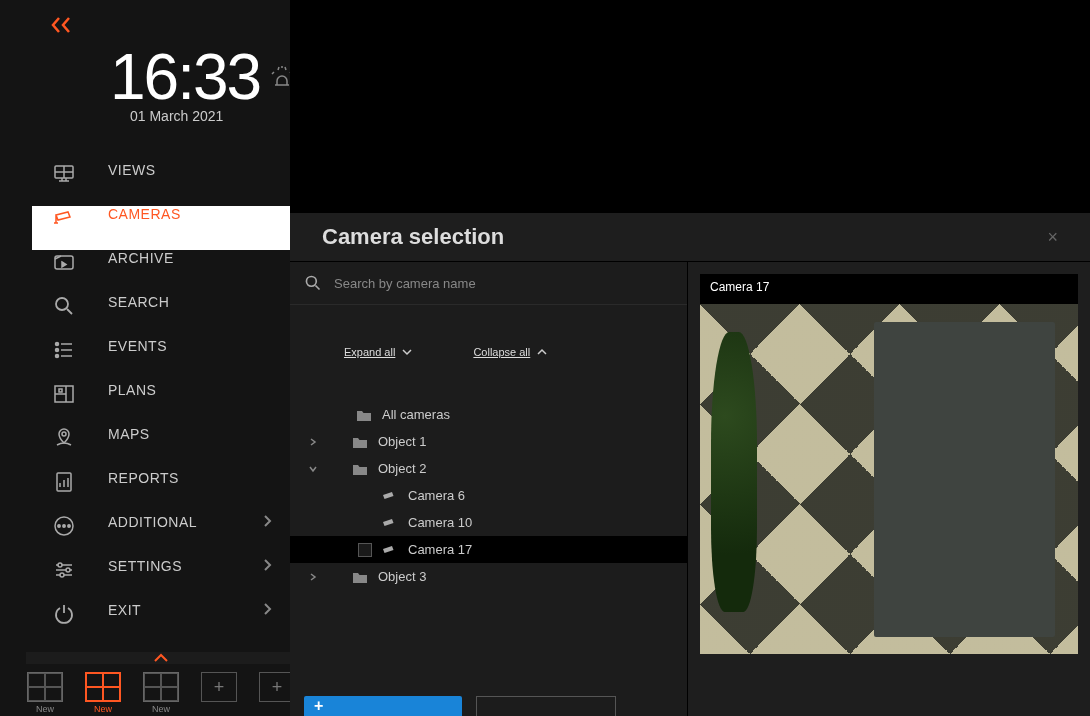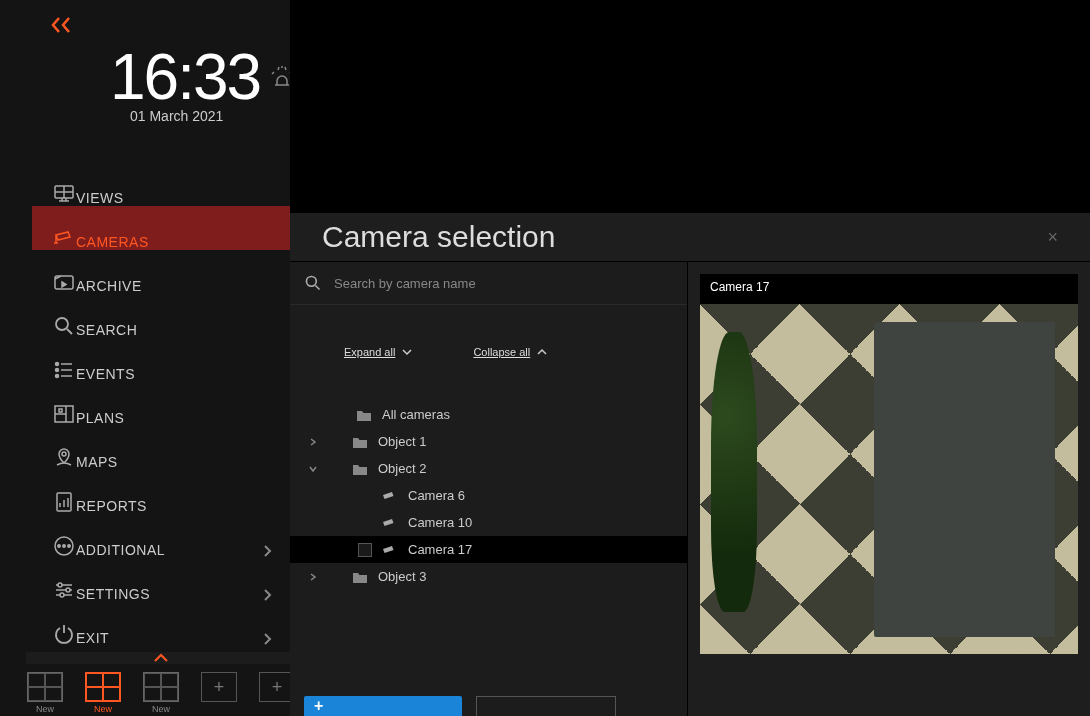--- a/index.html
+++ b/index.html
@@ -5,42 +5,42 @@
   * { margin: 0; padding: 0; box-sizing: border-box; font-family: "Segoe UI", Arial, sans-serif; }
   body { width: 1090px; height: 716px; background: #000; color: #e0e0e0; overflow: hidden; display: flex; }
   .sidebar { width: 290px; background: #141414; display: flex; flex-direction: column; padding-left: 32px; }
   .collapse-btn { width: 60px; height: 50px; display: flex; align-items: center; justify-content: center; }
   .clock-block { padding-left: 78px; margin-top: -10px; }
   .clock-row { display: flex; align-items: center; color: #fff; }
   .clock { font-size: 64px; font-weight: 300; letter-spacing: -2px; }
   .alarm-icon { margin-left: 8px; color: #888; }
   .date { font-size: 14px; color: #ccc; margin-top: -6px; margin-left: 20px; }
   .nav { margin-top: 38px; display: flex; flex-direction: column; }
-  .nav-item { display: flex; align-items: flex-end; height: 44px; padding-left: 20px; color: #ccc; cursor: pointer; gap: 0; }
-  .nav-item.active { background: #7f1d1d; color: #ff5722; }
+  .nav-item { display: flex; align-items: flex-start; height: 44px; padding-left: 20px; color: #ccc; cursor: pointer; gap: 32px; }
+  .nav-item.active { background: #ffffff; color: #ff5722; }
   .nav-item.active .nav-label { color: #ff5722; }
   .nav-item .nav-label { font-size: 14px; letter-spacing: 0.5px; }
   .nav-item .chev { margin-left: auto; margin-right: 18px; color: #888; }
   .nav-icon { width: 24px; height: 24px; display: inline-flex; align-items: center; justify-content: center; }
   .sidebar-footer { margin-top: auto; padding: 6px 8px 2px 8px; display: flex; flex-direction: column; align-items: center; }
   .footer-bar { width: 270px; height: 12px; background: #1c1c1c; display:flex; align-items:center; justify-content:center; }
   .layouts { display: flex; gap: 18px; margin-top: 8px; }
   .layout-item { width: 40px; display: flex; flex-direction: column; align-items: center; gap: 2px; cursor: pointer; }
   .layout-box { width: 36px; height: 30px; border: 1px solid #666; display: grid; grid-template-columns: 1fr 1fr; grid-template-rows: 1fr 1fr; }
   .layout-box.sel { border-color: #ff5722; }
   .layout-box .cell { border: 0.5px solid #555; }
   .layout-box.sel .cell { border-color: #ff5722; }
   .layout-box.plus { display: flex; align-items: center; justify-content: center; }
   .layout-label { font-size: 9px; color: #888; }
   .layout-label.sel { color: #ff5722; }
   .main { flex: 1; background: #000; position: relative; display: flex; flex-direction: column; }
   .top-spacer { height: 213px; background: #000; }
   .panel { flex: 1; background: #1e1e1e; display: flex; flex-direction: column; }
   .panel-header { height: 48px; display: flex; align-items: center; padding: 0 32px; color: #ddd; }
-  .panel-header .title { font-size: 30px; font-weight: 400; }
+  .panel-header .title { font-size: 22px; font-weight: 700; }
   .panel-header .close { margin-left: auto; color: #666; font-size: 18px; cursor: pointer; }
   .panel-body { flex: 1; display: flex; border-top: 1px solid #000; }
   .left-pane { width: 398px; border-right: 1px solid #000; display: flex; flex-direction: column; background: #1c1c1c; gap: 29px; }
   .search-row { display: flex; align-items: center; padding: 12px 14px; border-bottom: 1px solid #2a2a2a; gap: 12px; }
   .search-input { flex: 1; background: transparent; border: none; color: #ccc; font-size: 13px; }
   .search-input::placeholder { color: #888; }
   .expand-row { display: flex; gap: 60px; padding: 12px 0 12px 54px; font-size: 11px; }
   .expand-link { text-decoration: underline; color: #ddd; cursor: pointer; display: inline-flex; align-items: center; gap: 6px; }
   .tree { font-size: 13px; color: #ccc; padding: 2px 0; }
   .tree-row { display: flex; align-items: center; height: 27px; padding-left: 18px; gap: 10px; cursor: pointer; }

